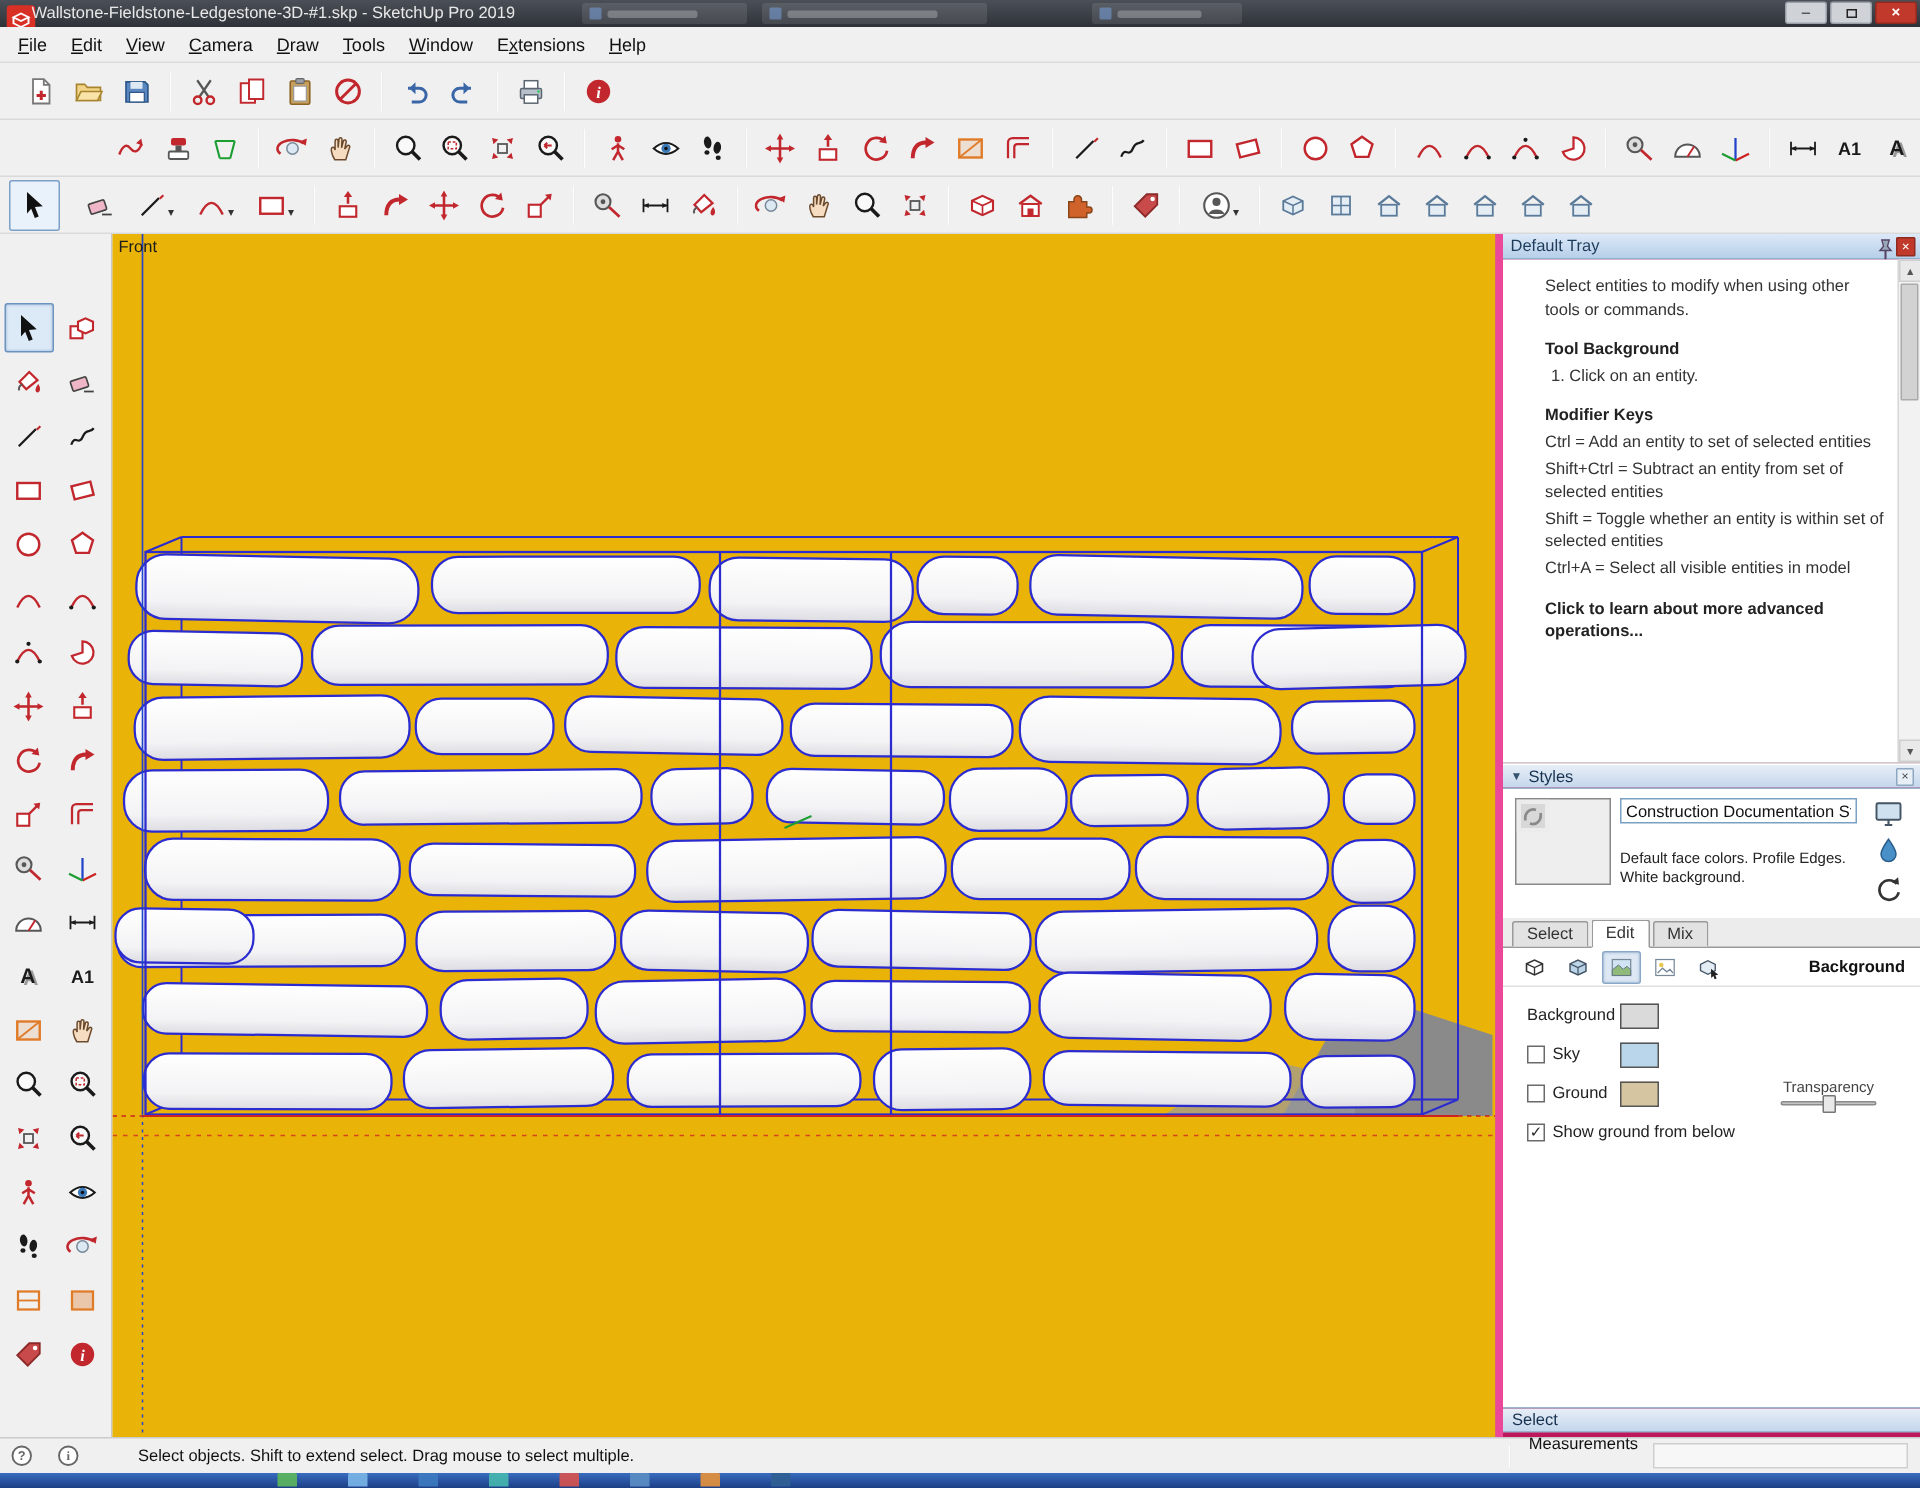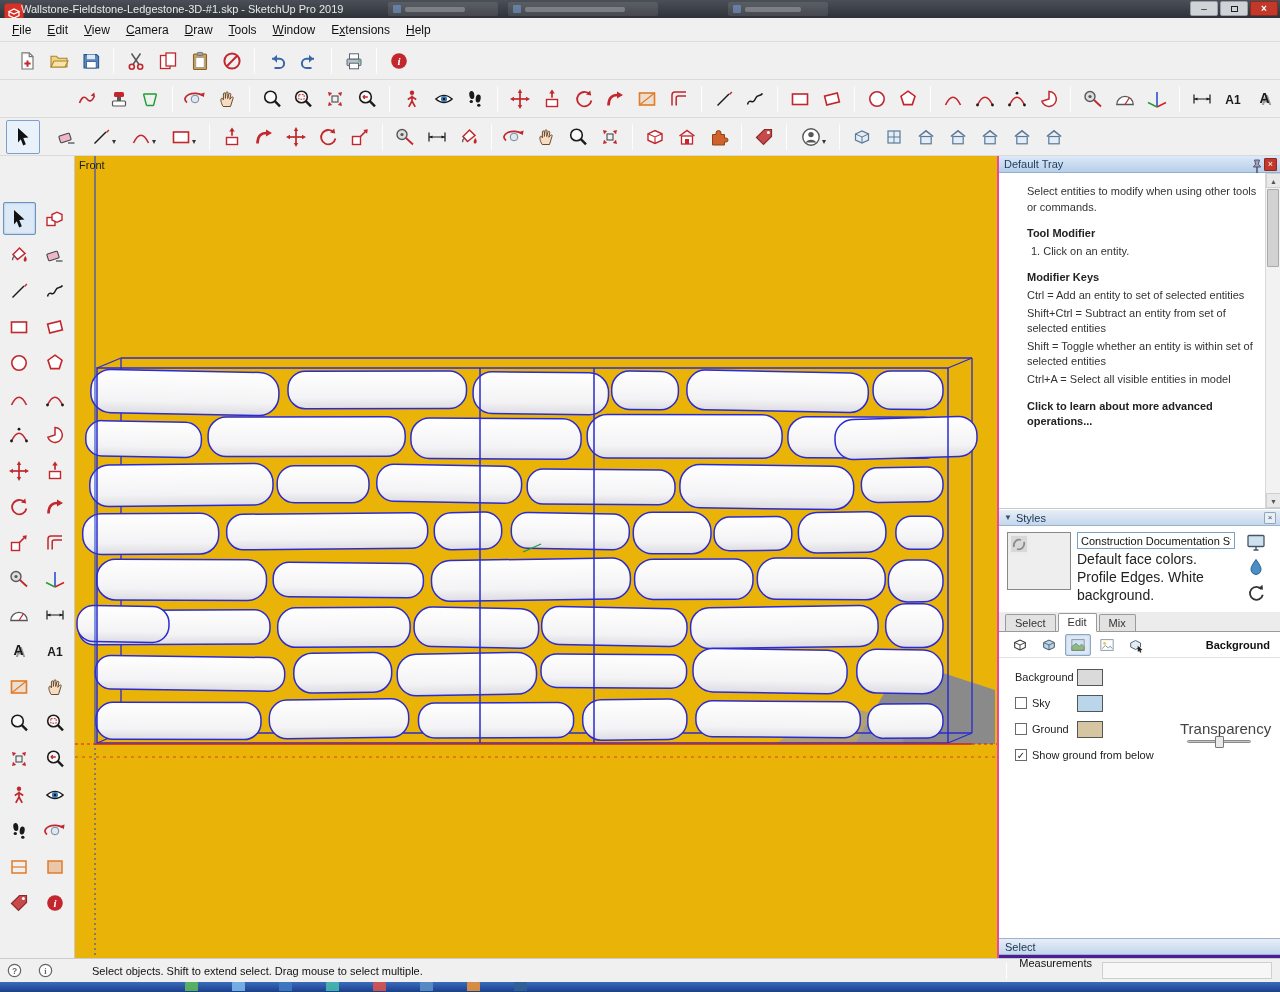--- a/index.html
+++ b/index.html
@@ -40,57 +40,57 @@
   .left-tools{position:absolute;left:0;top:156px;width:75px;height:802px;background:#f0f0f0;border-right:1px solid #c9c9c9;padding-top:46px;display:grid;grid-template-columns:33px 33px;gap:3px 3px;justify-content:center;align-content:start}
   .lt-btn{width:33px;height:33px;display:flex;align-items:center;justify-content:center;border:1px solid transparent;border-radius:2px}
   .lt-btn.active{border-color:#6a93c0;background:#dce9f7;box-shadow:inset 0 0 2px rgba(40,80,140,.4)}
 
   
   .viewport{position:absolute;left:75px;top:156px;width:922px;height:802px;background:#eab308;overflow:hidden}
   .front-label{position:absolute;left:4px;top:3px;font-size:11px;color:#1c1c1c;z-index:5}
   #vp-wrap, #vp-wrap svg{position:absolute;left:0;top:0;width:922px;height:802px}
 
   
-  .tray{position:absolute;left:997px;top:156px;width:283px;height:802px;background:#4c1d95;border-left:2px solid #ec4899;display:flex;flex-direction:column}
+  .tray{position:absolute;left:997px;top:156px;width:283px;height:802px;background:#be185d;border-left:5px solid #ec4899;display:flex;flex-direction:column}
   .tray-header{height:17px;background:linear-gradient(#dce9f8,#b7cfe9);border-bottom:1px solid #8fb0d0;display:flex;align-items:center;font-size:11px;color:#1e3c5a;padding-left:5px;position:relative}
   .tray-header .pin{position:absolute;right:20px;top:1px;width:14px;height:14px}
   .tray-header .tclose{position:absolute;right:3px;top:2px;width:13px;height:13px;background:#c0392b;border:1px solid #8e2a20;color:#fff;font-size:9px;line-height:11px;text-align:center;border-radius:1px}
   .instructor{position:relative;height:336px;background:#fff;border-bottom:1px solid #c9c9c9;overflow:hidden}
   .ins-inner{padding:9px 22px 6px 28px;font-size:11px;color:#333;line-height:1.42}
   .ins-h{font-weight:bold;color:#222;margin-top:11px}
   .ins-p{margin-top:2px}
   .ins-li{margin-top:2px;padding-left:4px}
   .sb{position:absolute;right:0;top:0;width:15px;height:100%;background:#f2f2f2;border-left:1px solid #d8d8d8}
   .sb-btn{height:15px;width:15px;font-size:7px;color:#555;text-align:center;line-height:15px;background:#e9e9e9;border:1px solid #cfcfcf}
   .sb-btn.dn{position:absolute;bottom:0}
   .sb-thumb{position:absolute;left:1px;top:16px;width:12px;height:78px;background:#d2d2d2;border:1px solid #aaa;border-radius:1px}
   .panel-header{height:17px;background:linear-gradient(#e7eef7,#c5d7ec);border-top:1px solid #fff;border-bottom:1px solid #9ab4d0;display:flex;align-items:center;font-size:11px;color:#16324f;padding-left:5px;position:relative}
   .panel-header .arrow{font-size:8px;margin-right:4px;color:#33536f}
   .panel-header .pclose{position:absolute;right:4px;top:2px;width:12px;height:12px;border:1px solid #8ea8c2;background:#e8eff7;color:#444;font-size:8px;line-height:10px;text-align:center;border-radius:1px}
   .styles-body{height:86px;background:#fff;position:relative}
   .thumb{position:absolute;left:8px;top:6px;width:64px;height:58px;border:1px solid #888;background:#eee}
   .sname{position:absolute;left:78px;top:6px;width:158px;height:17px;border:1px solid #7aa0c4;font-size:11px;padding:0 3px;font-family:"Liberation Sans",sans-serif;color:#111;background:#fff}
-  .sdesc{position:absolute;left:78px;top:24px;width:160px;font-size:14px;line-height:1.3;color:#222}
+  .sdesc{position:absolute;left:78px;top:40px;width:160px;font-size:10px;line-height:1.3;color:#222}
   .side-ic{position:absolute;left:246px;width:16px;height:16px}
   .tabs{height:20px;background:#ececec;border-bottom:1px solid #9a9a9a;display:flex;align-items:flex-end;padding:2px 0 0 6px}
   .tab{height:17px;padding:2px 9px 0;font-size:11px;color:#333;background:#e2e2e2;border:1px solid #9a9a9a;border-bottom:none;border-radius:2px 2px 0 0;margin-right:2px}
   .tab.active{background:#fff;height:19px;margin-bottom:-1px;border-bottom:1px solid #fff}
   .icon-strip{height:26px;background:#fff;border-bottom:1px solid #e0e0e0;display:flex;align-items:center;padding-left:8px;gap:3px;position:relative}
   .strip-btn{width:26px;height:22px;display:flex;align-items:center;justify-content:center;border:1px solid transparent;border-radius:2px}
   .strip-btn.active{border-color:#89a8c8;background:#dde8f4;box-shadow:inset 0 0 2px rgba(40,80,140,.35)}
   .strip-btn .ic{width:18px;height:18px}
   .section-label{position:absolute;right:10px;font-size:11px;font-weight:bold;color:#111}
   .settings{background:#fff;padding-top:6px;position:relative}
   .srow{display:flex;align-items:center;height:26px;padding-left:16px;font-size:11px;color:#222}
   .slabel{width:62px}
   .cb{width:12px;height:12px;border:1px solid #6a6a6a;background:#fff;font-size:10px;line-height:11px;text-align:center;color:#222;margin-right:5px}
   .cbl{width:45px}
   .swatch{width:26px;height:17px;border:1px solid #555;display:inline-block}
   .transp{position:absolute;right:22px;top:62px;width:78px;text-align:center}
-  .tlabel{font-size:15px;color:#444;margin-bottom:3px}
+  .tlabel{font-size:10px;color:#444;margin-bottom:3px}
   .sl-track{width:64px;height:3px;background:#c4c4c4;border:1px solid #8a8a8a;border-radius:2px;position:relative;margin:0 auto}
   .sl-thumb{position:absolute;left:27px;top:-5px;width:9px;height:12px;background:#e9e9e9;border:1px solid #777;border-radius:1px}
   .tray-fill{flex:1;background:#fff}
   .collapsed-bar{height:17px;background:linear-gradient(#e7eef7,#c5d7ec);border-top:1px solid #9ab4d0;border-bottom:1px solid #9ab4d0;font-size:11px;color:#16324f;display:flex;align-items:center;padding-left:6px;margin-bottom:3px}
 
   
   .statusbar{position:absolute;left:0;top:958px;width:1280px;height:24px;background:#f0f0f0;border-top:1px solid #cccccc;display:flex;align-items:center;padding-left:6px;font-size:11px;color:#111}
   .st-ic{width:17px;height:17px;margin-right:14px}
   .st-ic .ic{width:17px;height:17px}
   .hint{margin-left:24px}
@@ -1001,21 +1001,21 @@
             <path d="M8.5 3 h5 l-1.2 4.2 2.4 2.8 H7.3 l2.4 -2.8 Z" fill="#98a8b8" stroke="#546" stroke-width=".9"></path>
             <path d="M11 10 V17.5" stroke="#546" stroke-width="1.4"></path>
           </svg>
         </span>
       <span class="tclose">×</span>
     </div>
 
     <div class="instructor">
       <div class="ins-inner">
         <div class="ins-p">Select entities to modify when using other tools or commands.</div>
-        <div class="ins-h">Tool Modifier</div>
+        <div class="ins-h">Tool Background</div>
         <div class="ins-li">1. Click on an entity.</div>
         <div class="ins-h">Modifier Keys</div>
         <div class="ins-p">Ctrl = Add an entity to set of selected entities</div>
         <div class="ins-p">Shift+Ctrl = Subtract an entity from set of selected entities</div>
         <div class="ins-p">Shift = Toggle whether an entity is within set of selected entities</div>
         <div class="ins-p">Ctrl+A = Select all visible entities in model</div>
         <div class="ins-h">Click to learn about more advanced operations...</div>
       </div>
       <div class="sb">
         <div class="sb-btn">▲</div>

